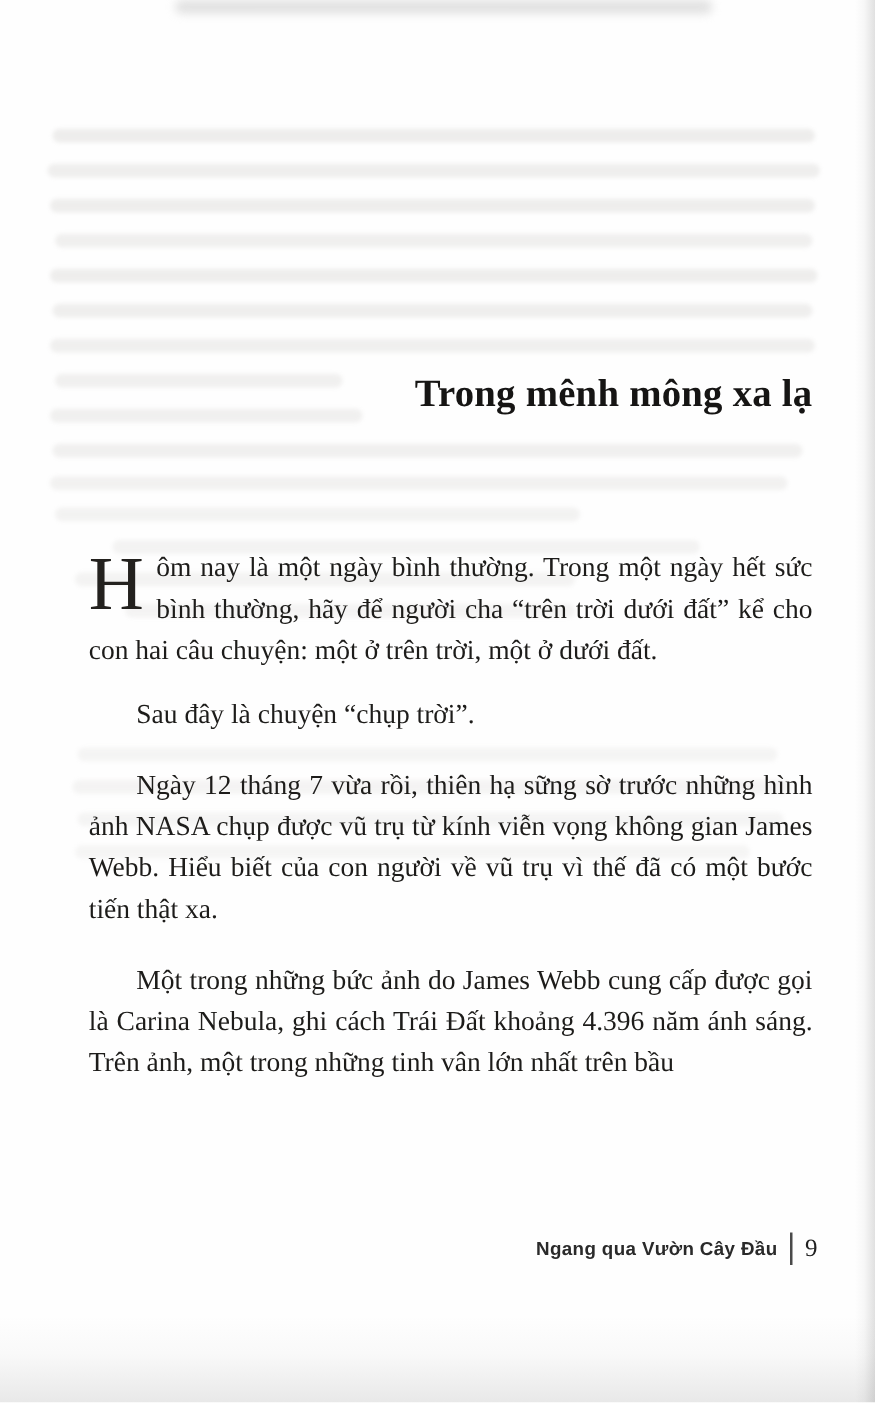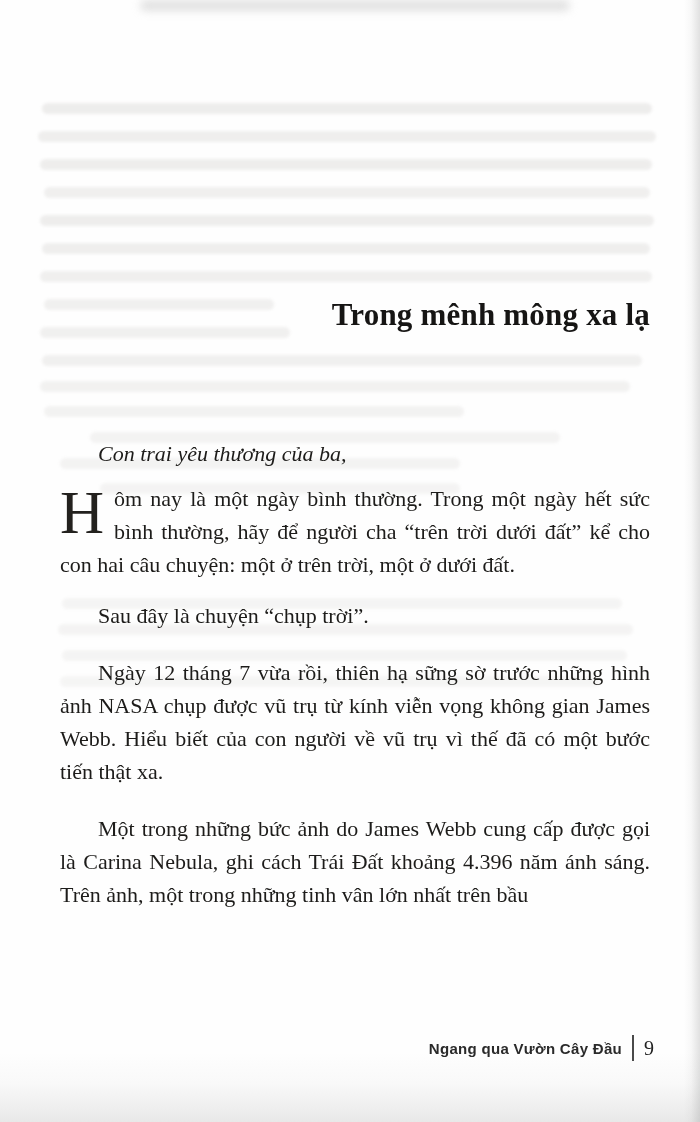--- a/index.html
+++ b/index.html
@@ -34,21 +34,21 @@
   }
   
   .bleed { position: absolute; inset: 0; pointer-events: none; }
   .bleed-line {
     position: absolute; height: 11px; border-radius: 6px;
     background: #b5b2ae; filter: blur(1.6px);
   }
   
   .content {
     position: absolute;
-    left: 60px;
+    left: 71px;
     right: 50px;
     top: 297px;
     color: #1d1c1a;
   }
   h1.chapter-title {
     margin: 0 0 104px 0;
     font-size: 31px;
     font-weight: bold;
     text-align: right;
     letter-spacing: .2px;
@@ -75,21 +75,21 @@
     float: left;
     font-size: 61px;
     line-height: 53px;
     padding: 4px 10px 0 0;
     font-weight: 400;
     color: #23211e;
   }
   
   .footer {
     position: absolute;
-    top: 1032px;
+    top: 983px;
     right: 46px;
     display: flex;
     align-items: center;
     gap: 10px;
     height: 32px;
   }
   .running-title {
     font-family: "Liberation Sans", sans-serif;
     font-size: 15px;
     font-weight: 700;
@@ -130,21 +130,20 @@
     <div class="bleed-line" style="top:624px; left:58px;  width:575px; opacity:.13;"></div>
     <div class="bleed-line" style="top:650px; left:62px;  width:565px; opacity:.12;"></div>
     <div class="bleed-line" style="top:676px; left:60px;  width:540px; opacity:.11;"></div>
   </div>
 
   <div class="top-smudge"></div>
 
   <div class="content">
     <h1 class="chapter-title">Trong mênh mông xa lạ</h1>
 
-    <p class="salutation">Con trai yêu thương của ba,</p>
 
     <p class="body-par first-par">
       <span class="dropcap">H</span><span>ôm nay là một ngày bình thường. Trong một ngày hết sức bình thường, hãy để người cha “trên trời dưới đất” kể cho con hai câu chuyện: một ở trên trời, một ở dưới đất.</span>
     </p>
 
     <p class="body-par">Sau đây là chuyện “chụp trời”.</p>
 
     <p class="body-par gap">Ngày 12 tháng 7 vừa rồi, thiên hạ sững sờ trước những hình ảnh NASA chụp được vũ trụ từ kính viễn vọng không gian James Webb. Hiểu biết của con người về vũ trụ vì thế đã có một bước tiến thật xa.</p>
 
     <p class="body-par gap">Một trong những bức ảnh do James Webb cung cấp được gọi là Carina Nebula, ghi cách Trái Đất khoảng 4.396 năm ánh sáng. Trên ảnh, một trong những tinh vân lớn nhất trên bầu</p>

